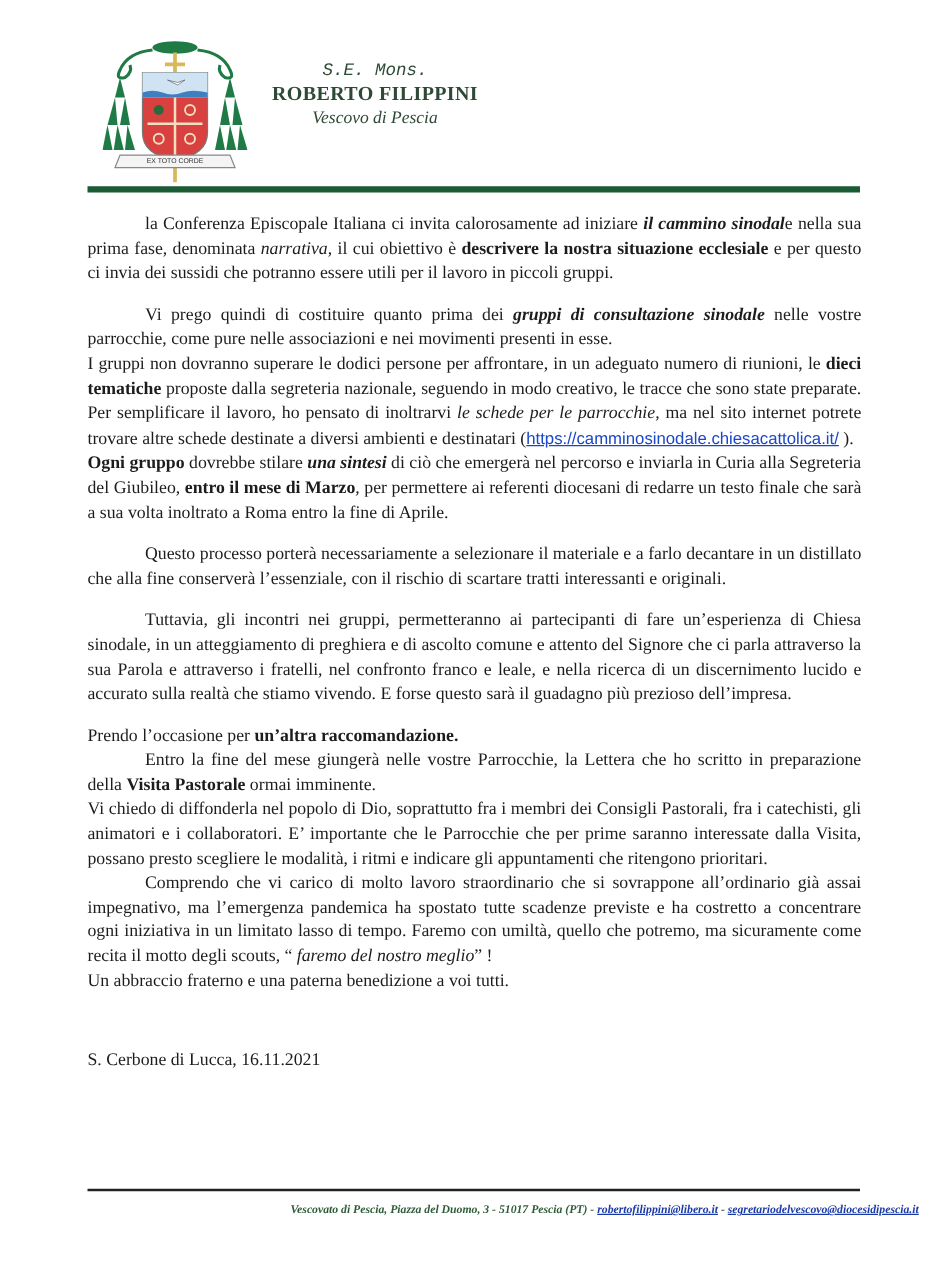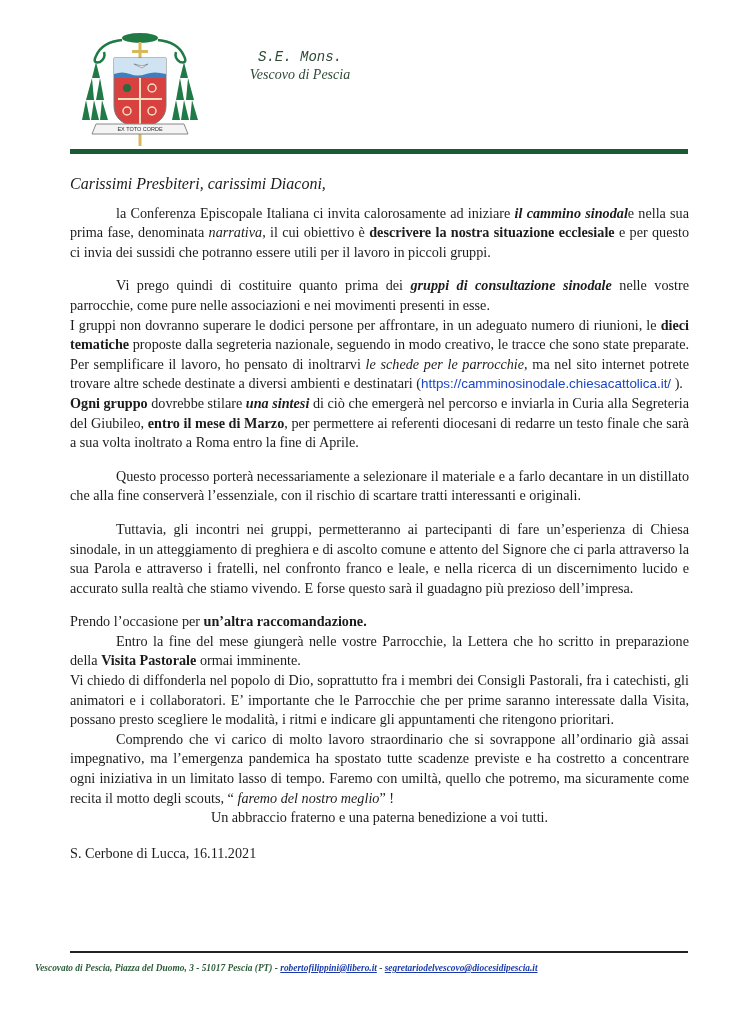--- a/index.html
+++ b/index.html
@@ -9,26 +9,26 @@
   .header-text { position: absolute; left: 215px; top: 48px; width: 170px; text-align: center; font-family: "Liberation Serif", "DejaVu Serif", serif; color: #2e4a36; }
   .h-line1 { font-style: italic; font-size: 14px; line-height: 18px; font-family: Liberation Mono, monospace; }
   .h-line2 { font-weight: bold; font-size: 16px; line-height: 20px; letter-spacing: 0.3px; }
   .h-line3 { font-style: italic; font-size: 14px; line-height: 18px; }
   .green-bar { position: absolute; left: 70px; top: 149px; width: 618px; height: 5px; background: #1a5a34; }
   .body { position: absolute; left: 70px; top: 170px; width: 619px; font-family: "Liberation Serif", "DejaVu Serif", serif; font-size: 14.2px; line-height: 19.6px; color: #1c1c1c; }
   .salutation { font-style: italic; font-size: 16px; margin: 4px 0 10px 0; }
   p { margin: 0; text-align: justify; }
   .gap { height: 14px; }
   .indent { text-indent: 46px; }
-  .link { color: #1a46c8; font-family: "Liberation Sans", "DejaVu Sans", sans-serif; font-size: 13.4px; }
-  .center { text-align: center; }
-  .date { margin-top: 2px; }
+  .link { color: #1a46c8; text-decoration: underline; font-family: "Liberation Sans", "DejaVu Sans", sans-serif; font-size: 13.4px; }
+  .center { }
+  .date { margin-top: 30px; }
   .signature { margin-left: 270px; margin-top: 4px; }
   .footer-line { position: absolute; left: 70px; top: 951px; width: 618px; height: 2px; background: #222; }
-  .footer { position: absolute; left: 35px; top: 963px; width: 700px; text-align: left; font-family: "Liberation Serif", "DejaVu Serif", serif; font-style: italic; font-weight: bold; font-size: 9.4px; color: #2e5c3a; white-space: nowrap; }
+  .footer { position: absolute; left: 35px; top: 963px; width: 700px; text-align: right; font-family: "Liberation Serif", "DejaVu Serif", serif; font-style: italic; font-weight: bold; font-size: 9.4px; color: #2e5c3a; white-space: nowrap; }
   .footer a { color: #1a3aa8; text-decoration: underline; }
   b i, i b { font-weight: bold; font-style: italic; }
 </style>
 </head>
 <body>
 
 <div class="page">
 
   <svg class="crest" viewBox="0 0 116 118">
 
@@ -66,27 +66,27 @@
     <circle cx="70" cy="60" r="4" fill="none" stroke="#f0e0c0" stroke-width="1.5"></circle>
     <circle cx="45" cy="83" r="4" fill="none" stroke="#f0e0c0" stroke-width="1.5"></circle>
     <circle cx="70" cy="83" r="4" fill="none" stroke="#f0e0c0" stroke-width="1.5"></circle>
 
     <path d="M14 96 L102 96 L106 106 L10 106 Z" fill="#f4f4f4" stroke="#888" stroke-width="1"></path>
   </svg>
   <div style="position:absolute;left:112px;top:126px;width:56px;text-align:center;font-family:'Liberation Sans',sans-serif;font-size:5.5px;color:#333;">EX TOTO CORDE</div>
 
   <div class="header-text">
     <div class="h-line1">S.E. Mons.</div>
+    <div class="h-line2">ROBERTO FILIPPINI</div>
     <div class="h-line3">Vescovo di Pescia</div>
   </div>
 
   <div class="green-bar"></div>
 
   <div class="body">
-    <div class="salutation">Carissimi Presbiteri, carissimi Diaconi,</div>
 
     <p class="indent"><span>la Conferenza Episcopale Italiana ci invita calorosamente ad iniziare </span><b><i>il cammino sinodal</i></b><span>e nella sua prima fase, denominata </span><i>narrativa</i><span>, il cui obiettivo è </span><b>descrivere la nostra situazione ecclesiale</b><span> e per questo ci invia dei sussidi che potranno essere utili per il lavoro in piccoli  gruppi.</span></p>
     <div class="gap"></div>
 
     <p class="indent"><span>Vi prego quindi di costituire quanto prima dei </span><b><i>gruppi di consultazione sinodale</i></b><span> nelle vostre parrocchie, come pure nelle associazioni e nei movimenti presenti in esse.</span></p>
 
     <p><span>I gruppi non dovranno superare le dodici persone per affrontare, in un adeguato numero di riunioni, le </span><b>dieci tematiche</b><span> proposte dalla segreteria nazionale, seguendo in modo creativo, le tracce che sono state preparate.  Per semplificare il lavoro,  ho pensato di inoltrarvi  </span><i>le schede per le parrocchie</i><span>, ma nel sito internet potrete trovare altre schede destinate a diversi ambienti e destinatari (</span><a class="link">https://camminosinodale.chiesacattolica.it/</a><span> ).</span></p>
 
     <p><b>Ogni gruppo</b><span> dovrebbe stilare </span><b><i>una sintesi</i></b><span> di ciò che emergerà nel percorso  e inviarla in Curia alla Segreteria del Giubileo, </span><b>entro il mese di Marzo</b><span>, per permettere ai referenti diocesani di redarre un testo finale che sarà a sua volta inoltrato a Roma entro la fine di Aprile.</span></p>
     <div class="gap"></div>

